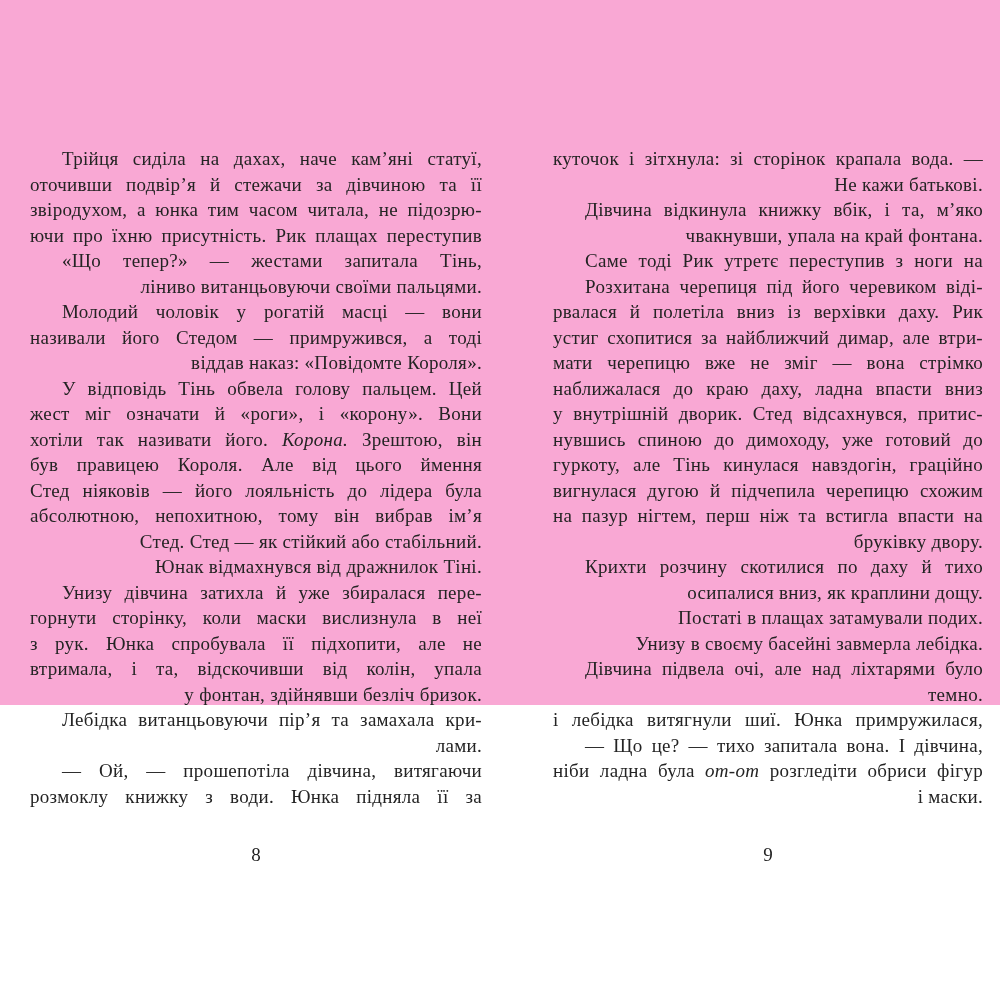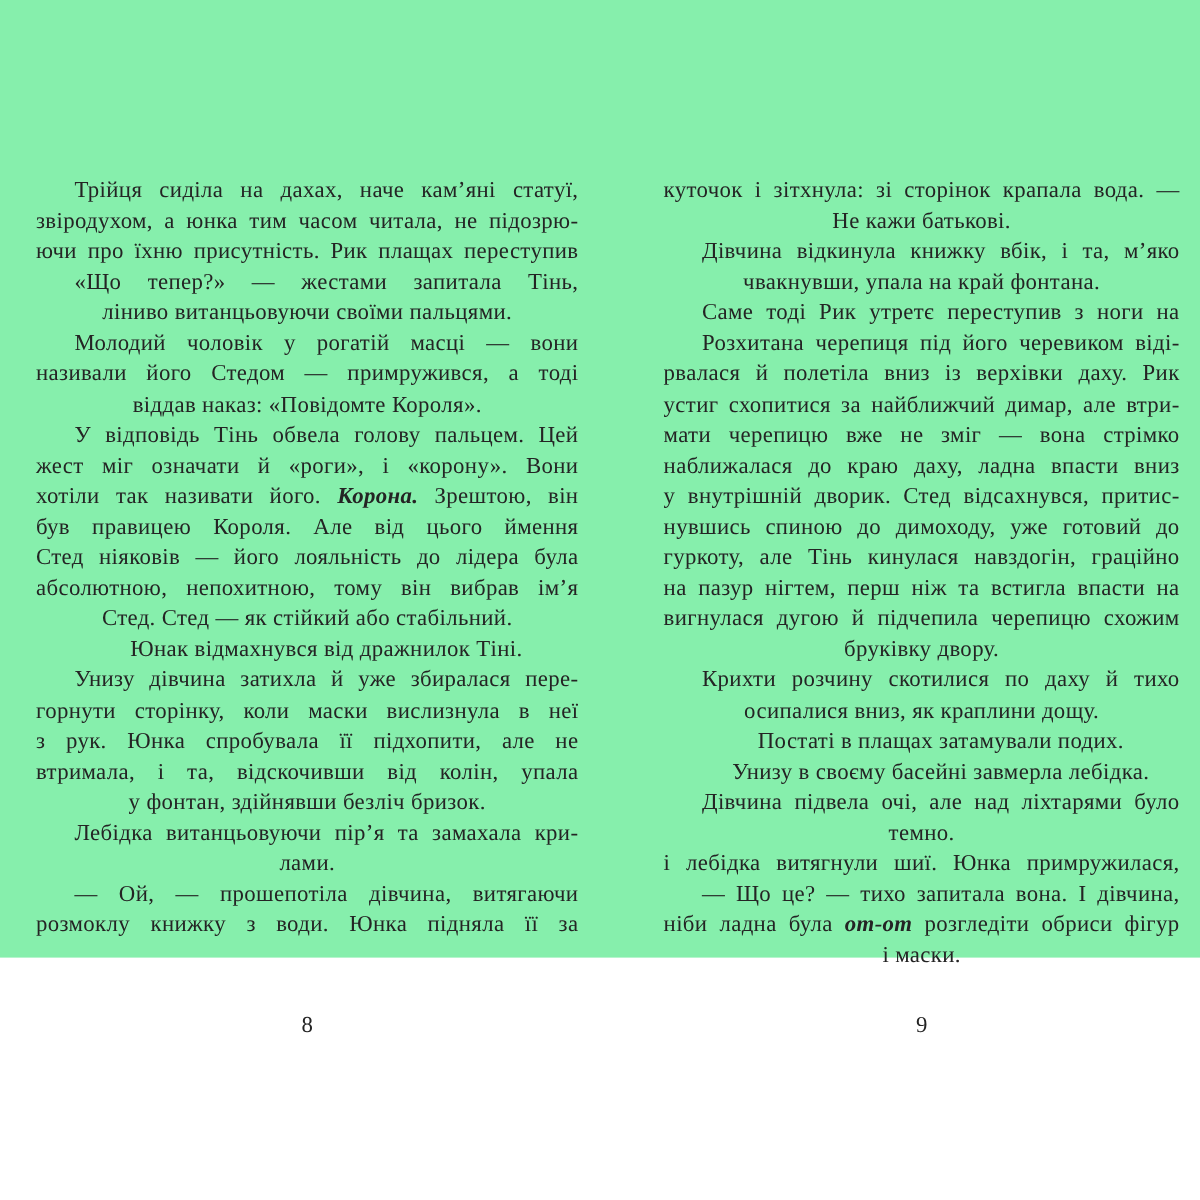--- a/index.html
+++ b/index.html
@@ -4,55 +4,56 @@
 <style>
   html, body { margin: 0; padding: 0; }
   body {
     width: 1000px; height: 1000px;
     background: #ffffff;
     font-family: "Liberation Serif", "DejaVu Serif", serif;
     overflow: hidden;
   }
   .spread {
     position: relative;
-    width: 1000px; height: 798px;
-    background: #86efac;
+    width: 1000px; height: 705px;
+    background: #f9a8d4;
   }
   .column { position: absolute; top: 146px; }
   .column.left  { left: 30px;  width: 452px; }
   .column.right { left: 553px; width: 430px; }
   .line {
     font-size: 19px;
     line-height: 25.5px;
     letter-spacing: 0.3px;
     color: #242424;
-    text-align: center;
+    text-align: right;
   }
   .line.j {
     text-align: justify;
     text-align-last: justify;
   }
   .line.first { text-indent: 32px; }
-  .line em { font-style: italic; font-weight: bold; }
+  .line em { font-style: italic; }
   .page-number {
     position: absolute;
     top: 844px;
     font-size: 19px;
     color: #242424;
     text-align: center;
   }
   .page-number.pn-left  { left: 30px;  width: 452px; }
   .page-number.pn-right { left: 553px; width: 430px; }
 </style>
 </head>
 <body>
 
 <div class="spread">
   <div class="column left">
       <div class="line j first"><span>Трійця сиділа на дахах, наче кам’яні статуї,</span></div>
+      <div class="line j"><span>оточивши подвір’я й стежачи за дівчиною та її</span></div>
       <div class="line j"><span>звіродухом, а юнка тим часом читала, не підозрю-</span></div>
       <div class="line j"><span>ючи про їхню присутність. Рик плащах переступив</span></div>
       <div class="line j first"><span>«Що тепер?» — жестами запитала Тінь,</span></div>
       <div class="line"><span>ліниво витанцьовуючи своїми пальцями.</span></div>
       <div class="line j first"><span>Молодий чоловік у рогатій масці — вони</span></div>
       <div class="line j"><span>називали його Стедом — примружився, а тоді</span></div>
       <div class="line"><span>віддав наказ: «Повідомте Короля».</span></div>
       <div class="line j first"><span>У відповідь Тінь обвела голову пальцем. Цей</span></div>
       <div class="line j"><span>жест міг означати й «роги», і «корону». Вони</span></div>
       <div class="line j"><span>хотіли так називати його. </span><em>Корона.</em><span> Зрештою, він</span></div>
@@ -78,22 +79,22 @@
       <div class="line"><span>чвакнувши, упала на край фонтана.</span></div>
       <div class="line j first"><span>Саме тоді Рик утретє переступив з ноги на</span></div>
       <div class="line j first"><span>Розхитана черепиця під його черевиком віді-</span></div>
       <div class="line j"><span>рвалася й полетіла вниз із верхівки даху. Рик</span></div>
       <div class="line j"><span>устиг схопитися за найближчий димар, але втри-</span></div>
       <div class="line j"><span>мати черепицю вже не зміг — вона стрімко</span></div>
       <div class="line j"><span>наближалася до краю даху, ладна впасти вниз</span></div>
       <div class="line j"><span>у внутрішній дворик. Стед відсахнувся, притис-</span></div>
       <div class="line j"><span>нувшись спиною до димоходу, уже готовий до</span></div>
       <div class="line j"><span>гуркоту, але Тінь кинулася навздогін, граційно</span></div>
+      <div class="line j"><span>вигнулася дугою й підчепила черепицю схожим</span></div>
       <div class="line j"><span>на пазур нігтем, перш ніж та встигла впасти на</span></div>
-      <div class="line j"><span>вигнулася дугою й підчепила черепицю схожим</span></div>
       <div class="line"><span>бруківку двору.</span></div>
       <div class="line j first"><span>Крихти розчину скотилися по даху й тихо</span></div>
       <div class="line"><span>осипалися вниз, як краплини дощу.</span></div>
       <div class="line first"><span>Постаті в плащах затамували подих.</span></div>
       <div class="line first"><span>Унизу в своєму басейні завмерла лебідка.</span></div>
       <div class="line j first"><span>Дівчина підвела очі, але над ліхтарями було</span></div>
       <div class="line"><span>темно.</span></div>
       <div class="line j"><span>і лебідка витягнули шиї. Юнка примружилася,</span></div>
       <div class="line j first"><span>— Що це? — тихо запитала вона. І дівчина,</span></div>
       <div class="line j"><span>ніби ладна була </span><em>от-от</em><span> розгледіти обриси фігур</span></div>

